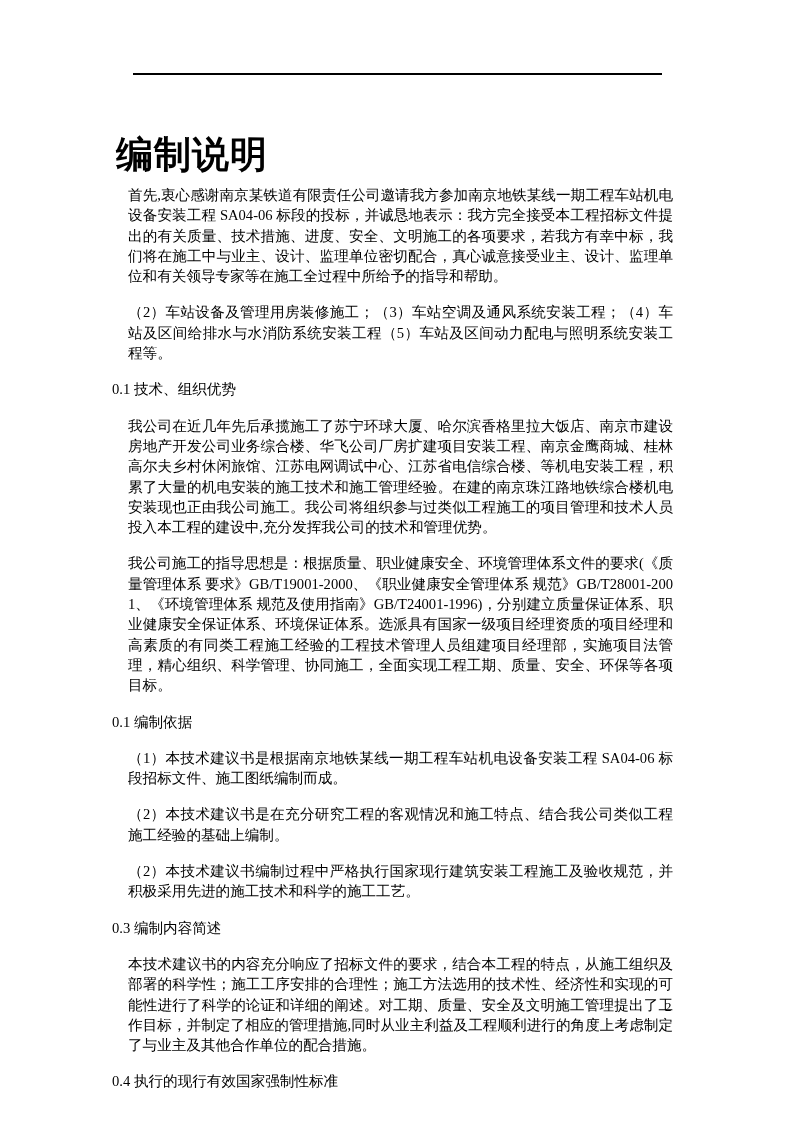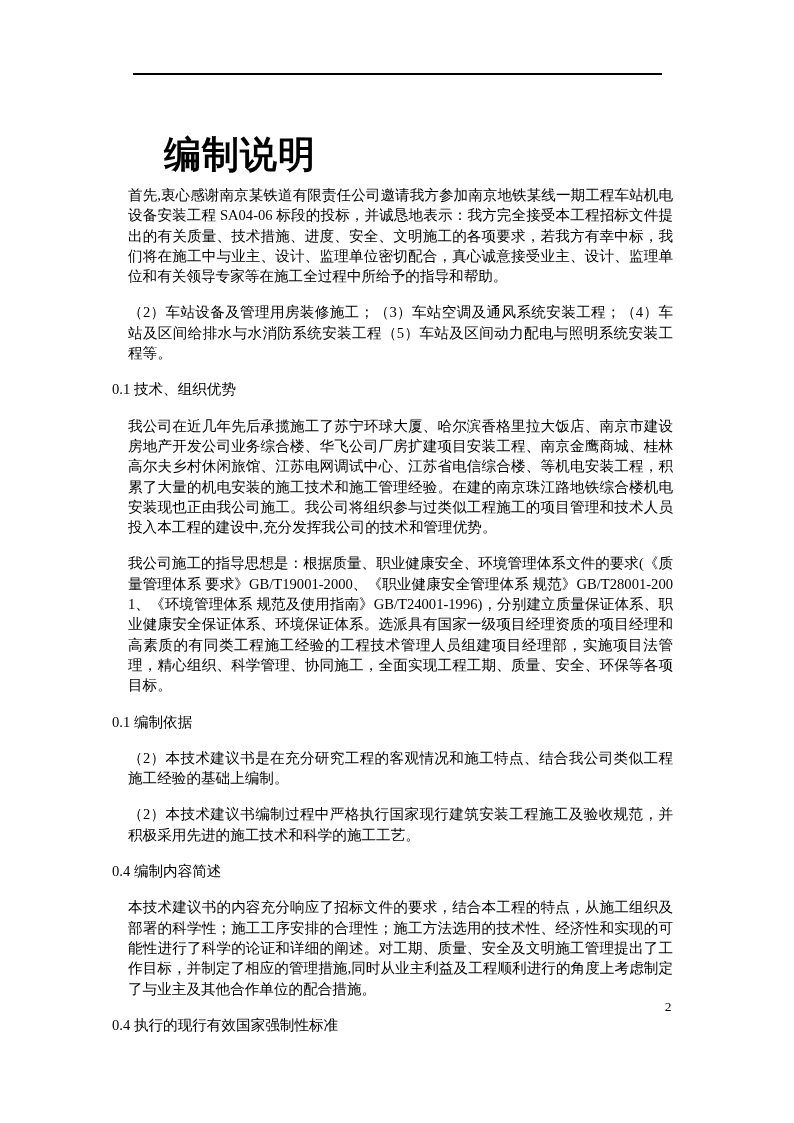--- a/index.html
+++ b/index.html
@@ -27,21 +27,20 @@
   .doc-title {
     position: absolute;
     left: 116px;
     top: 108px;
     font-size: 37px;
     line-height: 44px;
     font-weight: 700;
     font-family: Liberation Sans, sans-serif;
     letter-spacing: 1px;
     white-space: nowrap;
-    margin-left: 48px;
   }
   .content {
     position: absolute;
     left: 112px;
     top: 169px;
     width: 577px;
     font-size: 14.6px;
     line-height: 20.3px;
     text-align: justify;
     text-justify: inter-ideograph;
@@ -76,22 +75,23 @@
 
   <h1 class="doc-title">编制说明</h1>
 
   <div class="content">
     <p class="para">首先,衷心感谢南京某铁道有限责任公司邀请我方参加南京地铁某线一期工程车站机电设备安装工程 SA04-06 标段的投标，并诚恳地表示：我方完全接受本工程招标文件提出的有关质量、技术措施、进度、安全、文明施工的各项要求，若我方有幸中标，我们将在施工中与业主、设计、监理单位密切配合，真心诚意接受业主、设计、监理单位和有关领导专家等在施工全过程中所给予的指导和帮助。</p>
     <p class="para">（2）车站设备及管理用房装修施工；（3）车站空调及通风系统安装工程；（4）车站及区间给排水与水消防系统安装工程（5）车站及区间动力配电与照明系统安装工程等。</p>
     <p class="para heading">0.1 技术、组织优势</p>
     <p class="para">我公司在近几年先后承揽施工了苏宁环球大厦、哈尔滨香格里拉大饭店、南京市建设房地产开发公司业务综合楼、华飞公司厂房扩建项目安装工程、南京金鹰商城、桂林高尔夫乡村休闲旅馆、江苏电网调试中心、江苏省电信综合楼、等机电安装工程，积累了大量的机电安装的施工技术和施工管理经验。在建的南京珠江路地铁综合楼机电安装现也正由我公司施工。我公司将组织参与过类似工程施工的项目管理和技术人员投入本工程的建设中,充分发挥我公司的技术和管理优势。</p>
     <p class="para">我公司施工的指导思想是：根据质量、职业健康安全、环境管理体系文件的要求(《质量管理体系 要求》GB/T19001-2000、《职业健康安全管理体系 规范》GB/T28001-2001、《环境管理体系 规范及使用指南》GB/T24001-1996)，分别建立质量保证体系、职业健康安全保证体系、环境保证体系。选派具有国家一级项目经理资质的项目经理和高素质的有同类工程施工经验的工程技术管理人员组建项目经理部，实施项目法管理，精心组织、科学管理、协同施工，全面实现工程工期、质量、安全、环保等各项目标。</p>
     <p class="para heading">0.1 编制依据</p>
+    <p class="para">（1）本技术建议书是根据南京地铁某线一期工程车站机电设备安装工程 SA04-06 标段招标文件、施工图纸编制而成。</p>
     <p class="para">（2）本技术建议书是在充分研究工程的客观情况和施工特点、结合我公司类似工程施工经验的基础上编制。</p>
     <p class="para">（2）本技术建议书编制过程中严格执行国家现行建筑安装工程施工及验收规范，并积极采用先进的施工技术和科学的施工工艺。</p>
-    <p class="para heading">0.4 编制内容简述</p>
+    <p class="para heading">0.3 编制内容简述</p>
     <p class="para">本技术建议书的内容充分响应了招标文件的要求，结合本工程的特点，从施工组织及部署的科学性；施工工序安排的合理性；施工方法选用的技术性、经济性和实现的可能性进行了科学的论证和详细的阐述。对工期、质量、安全及文明施工管理提出了工作目标，并制定了相应的管理措施,同时从业主利益及工程顺利进行的角度上考虑制定了与业主及其他合作单位的配合措施。</p>
     <p class="para heading">0.4 执行的现行有效国家强制性标准</p>
   </div>
 
   <div class="page-number">2</div>
 
 </div>
 
 </body></html>

